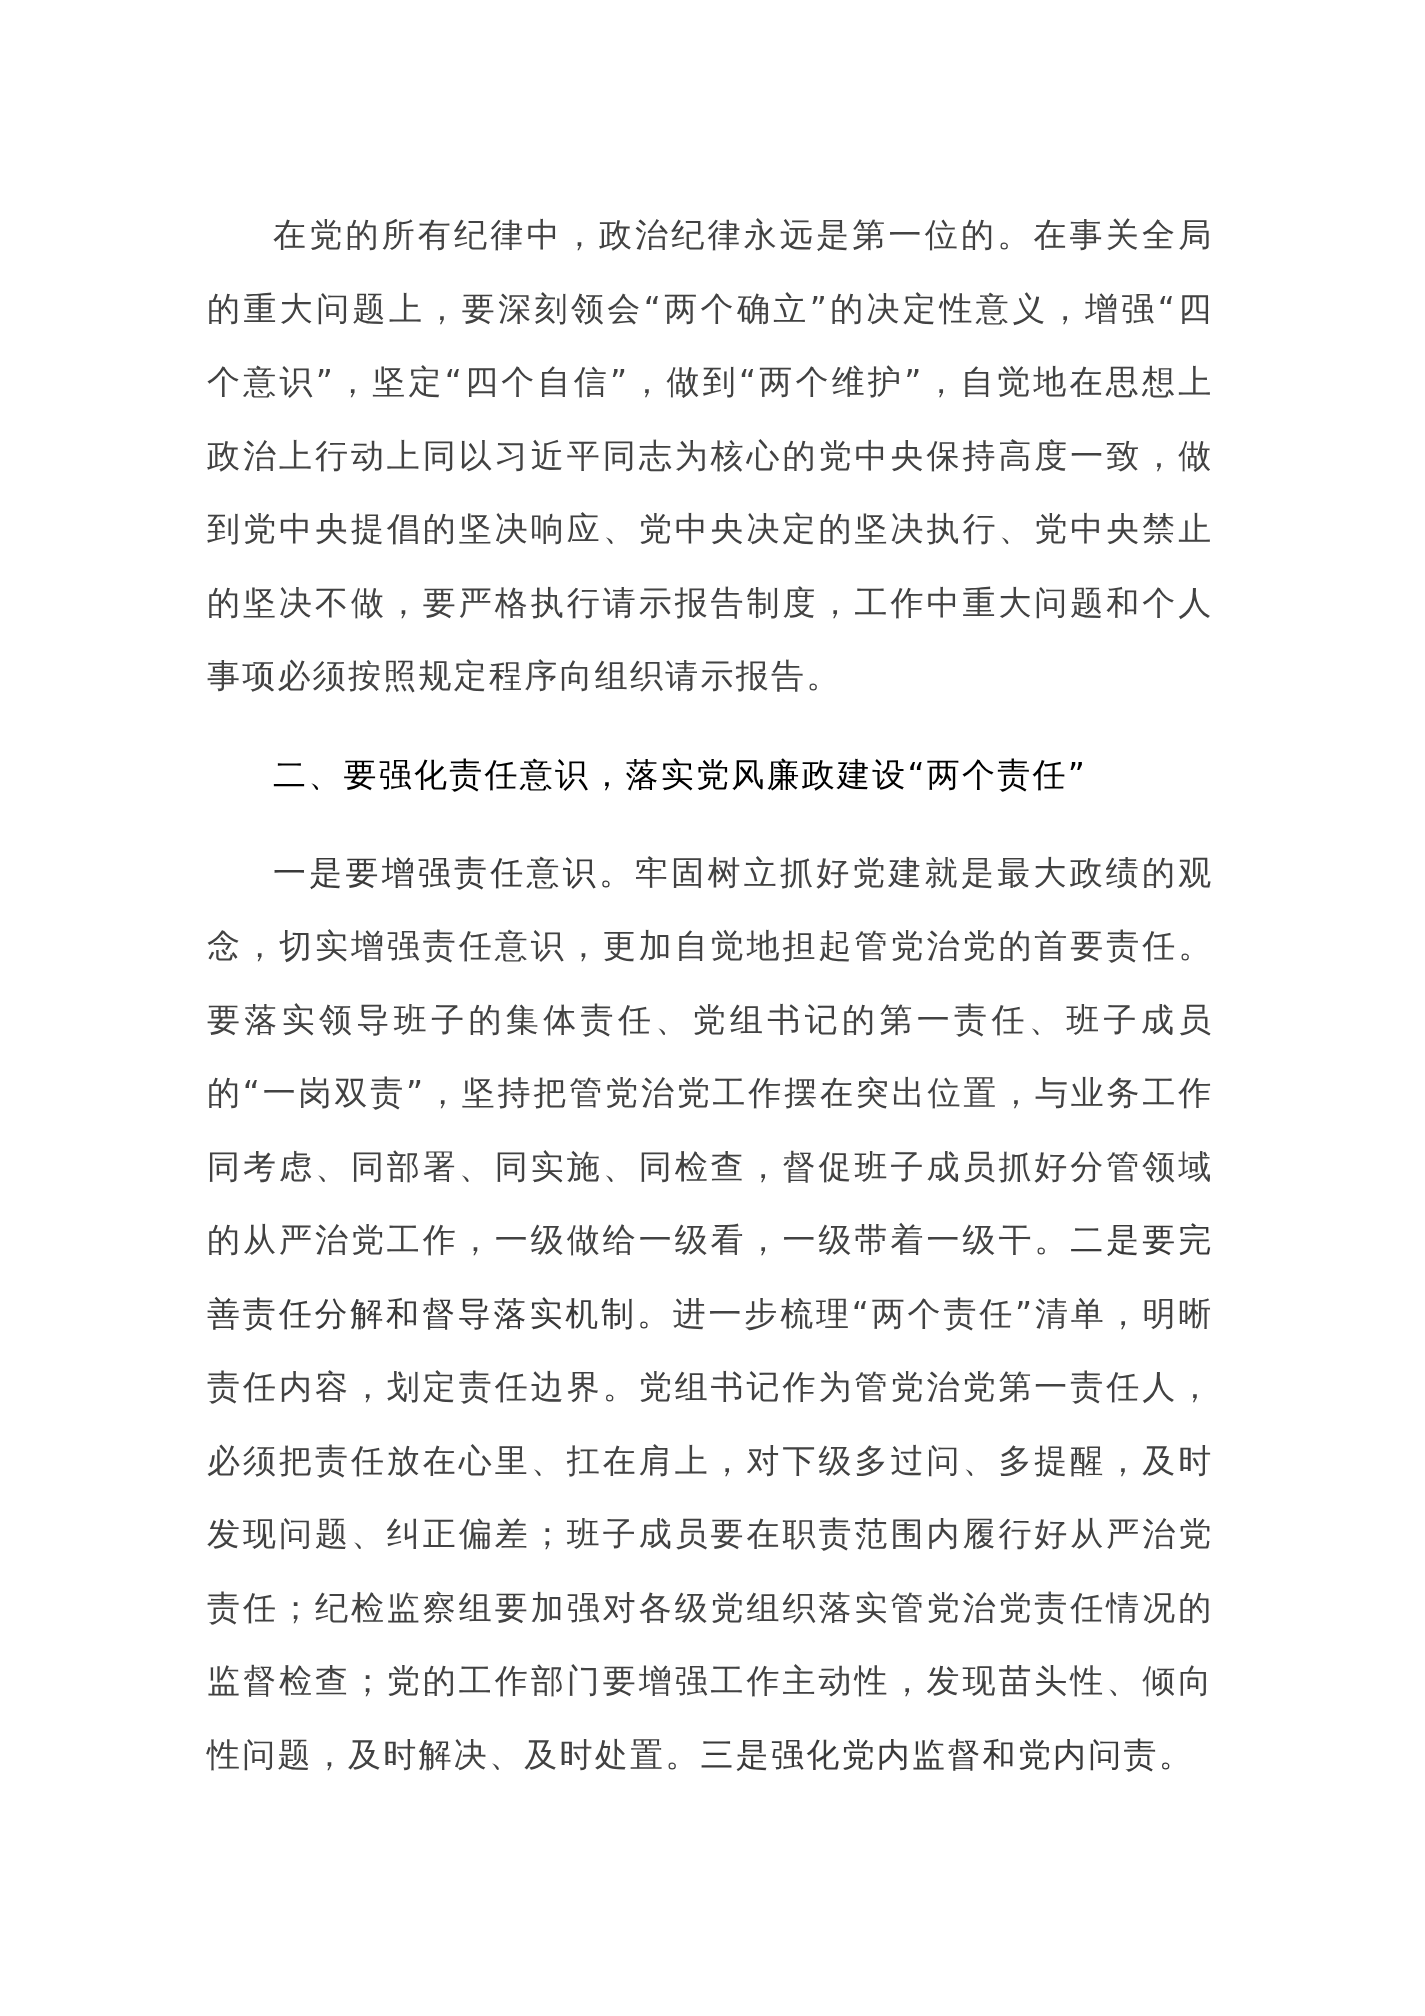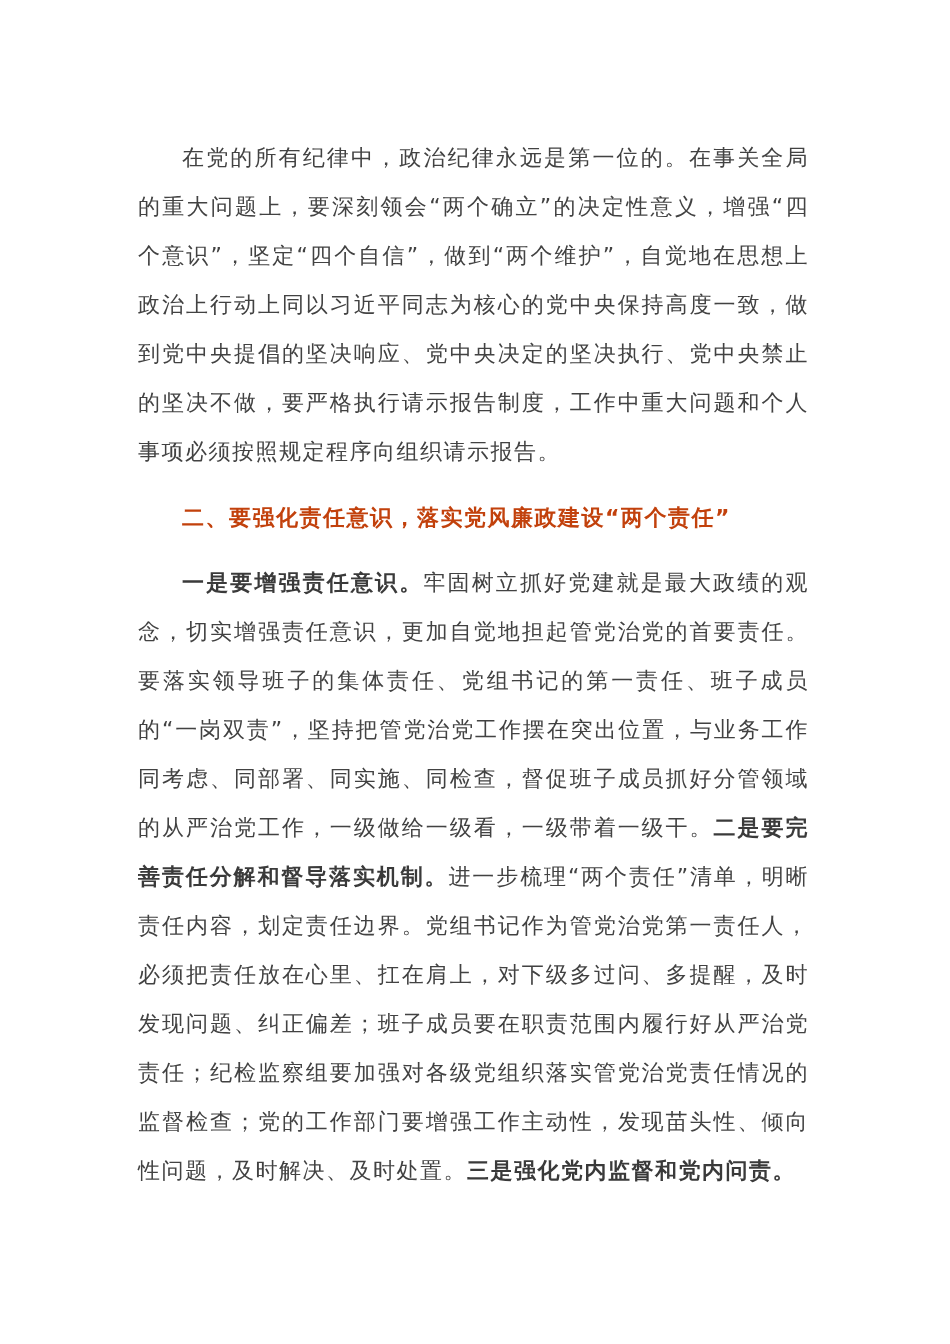--- a/index.html
+++ b/index.html
@@ -28,26 +28,26 @@
     text-justify: inter-character;
   }
   .para {
     margin: 0;
     text-indent: 2em;
   }
   .section-heading {
     margin: 17px 0 16px 0;
     text-indent: 2em;
     font-size: 22px;
-    font-weight: bold;
-    color: #c2410c;
+    font-weight: normal;
+    color: #000000;
     line-height: 49px;
   }
   .bold-run {
-    font-weight: bold;
+    font-weight: normal;
     color: #3a3a3a;
   }
 </style>
 </head>
 <body>
 
 <div class="doc-content">
 
   <p class="para">在党的所有纪律中，政治纪律永远是第一位的。在事关全局的重大问题上，要深刻领会“两个确立”的决定性意义，增强“四个意识”，坚定“四个自信”，做到“两个维护”，自觉地在思想上政治上行动上同以习近平同志为核心的党中央保持高度一致，做到党中央提倡的坚决响应、党中央决定的坚决执行、党中央禁止的坚决不做，要严格执行请示报告制度，工作中重大问题和个人事项必须按照规定程序向组织请示报告。</p>
 

